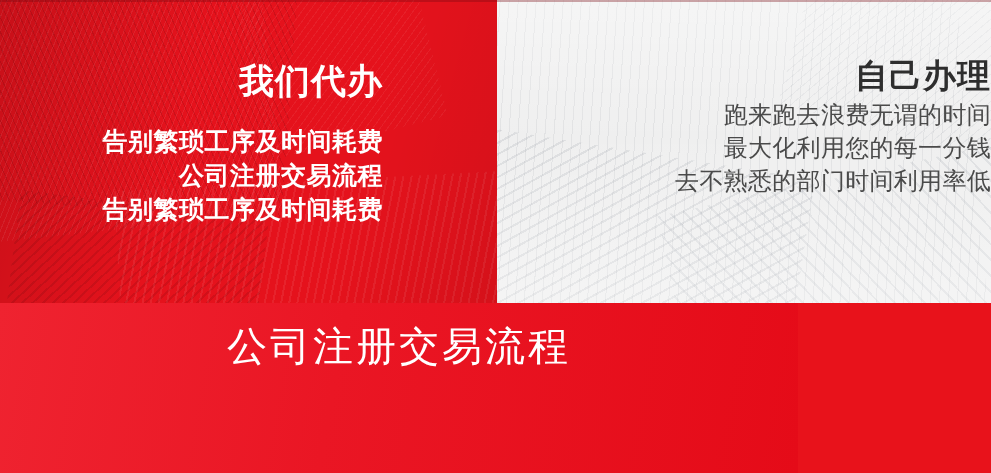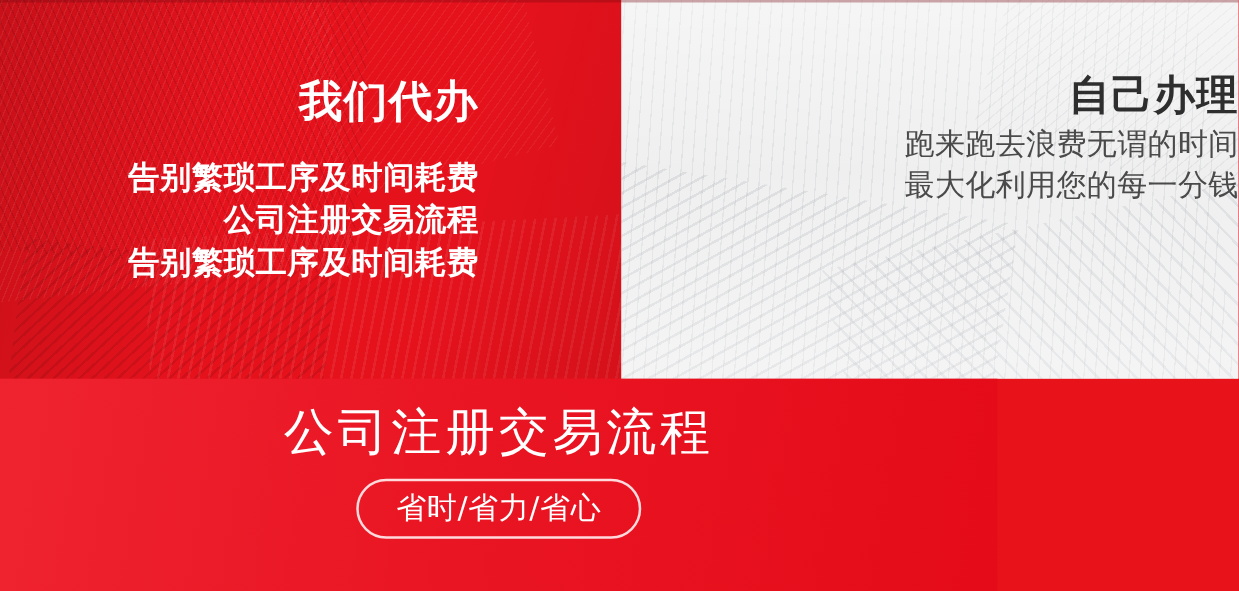--- a/index.html
+++ b/index.html
@@ -180,25 +180,25 @@
         <div>公司注册交易流程</div>
         <div>告别繁琐工序及时间耗费</div>
       </div>
     </div>
 
     <div class="txt right-txt">
       <div class="right-title">自己办理</div>
       <div class="right-lines">
         <div>跑来跑去浪费无谓的时间</div>
         <div>最大化利用您的每一分钱</div>
+        <div>去不熟悉的部门时间利用率低</div>
       </div>
     </div>
 
   </div>
 
   <div class="bottom">
     <div class="bottom-inner">
       <div class="bottom-title">公司注册交易流程</div>
-      <div class="pill">省时/省力/省心</div>
     </div>
   </div>
 
 </div>
 
 </body></html>

